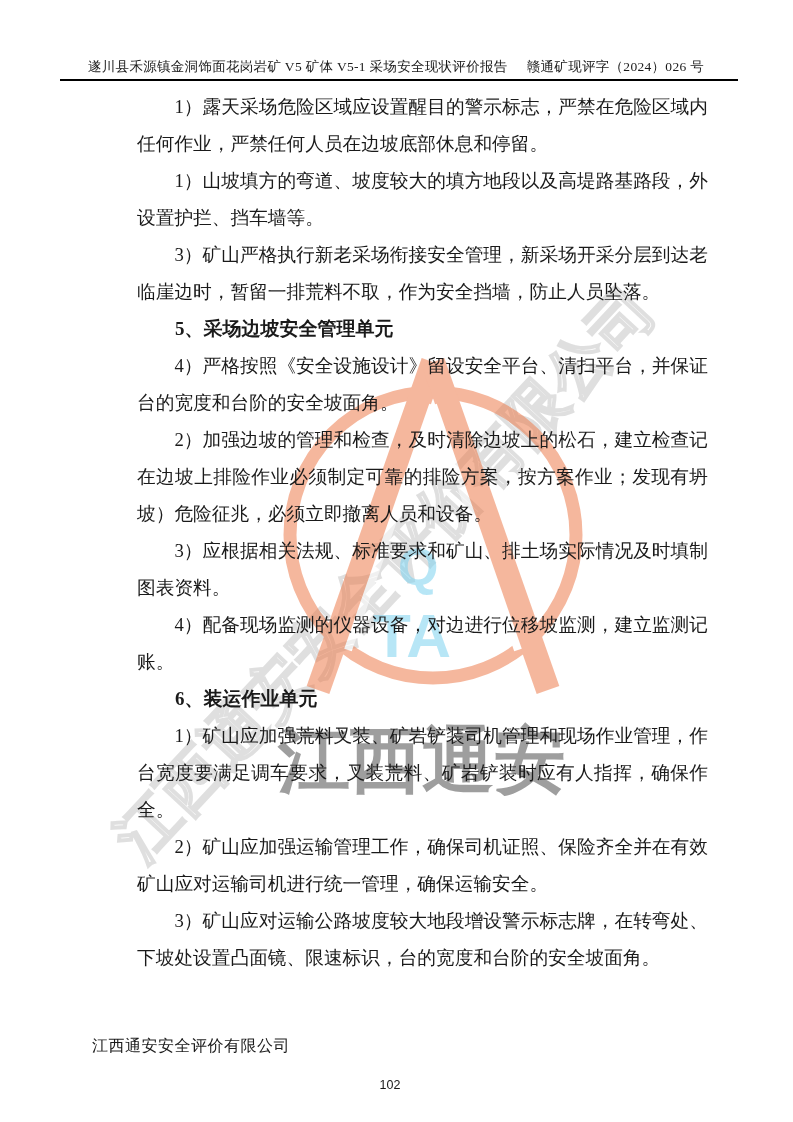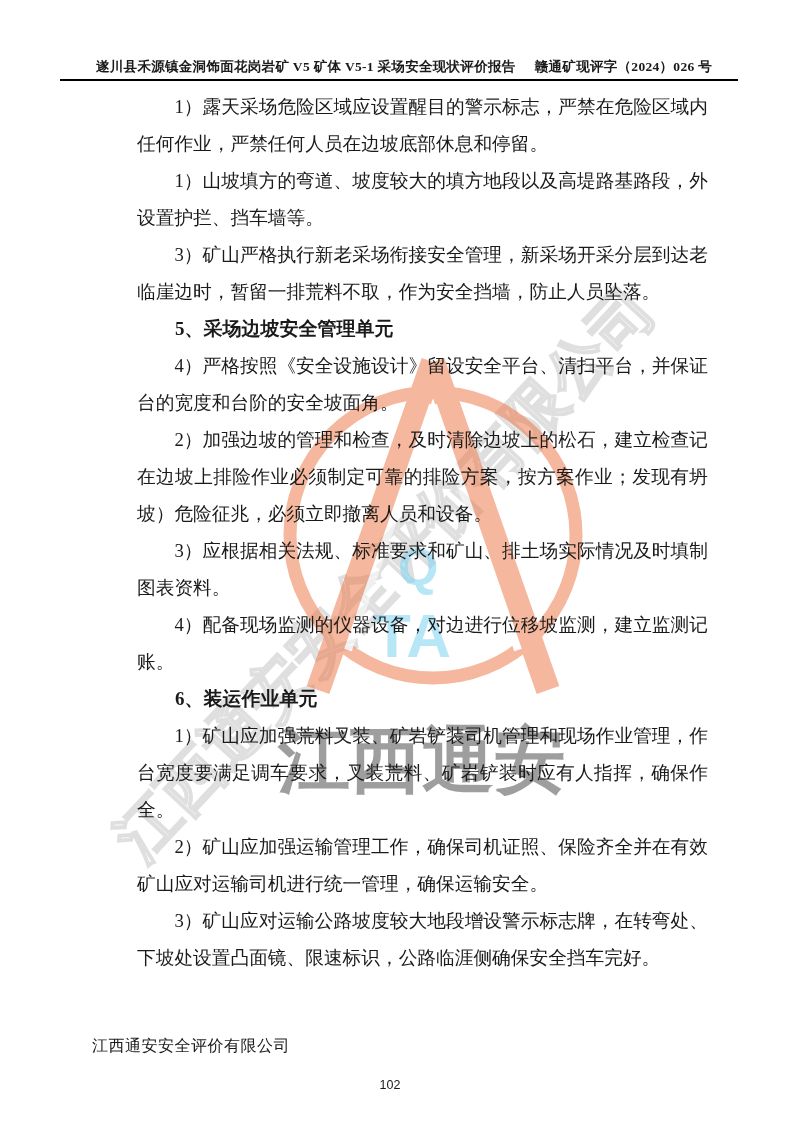--- a/index.html
+++ b/index.html
@@ -7,23 +7,23 @@
     position:relative;
     width:793px;height:1122px;
     margin:0 auto;
     background:#ffffff;
     overflow:hidden;
     font-family:"Liberation Serif","DejaVu Serif",serif;
     color:#1a1a1a;
   }
   
   .header{
-    position:absolute;left:96px;top:54px;width:616px;height:22px;
+    position:absolute;left:88px;top:54px;width:616px;height:22px;
     display:flex;justify-content:space-between;align-items:flex-end;
-    font-size:13.5px;font-weight:bold;letter-spacing:.3px;
+    font-size:13.5px;font-weight:normal;letter-spacing:.3px;
   }
   .header-rule{
     position:absolute;left:60px;top:79px;width:678px;height:0;
     border-top:2.4px solid #000;
   }
   
   .body-lines{
     position:absolute;left:92px;top:88px;width:616px;
   }
   .line{
@@ -127,20 +127,20 @@
         <div class="line">图表资料。</div>
         <div class="line indent fill">4）配备现场监测的仪器设备，对边进行位移坡监测，建立监测记录台</div>
         <div class="line">账。</div>
         <div class="line indent bold">6、装运作业单元</div>
         <div class="line indent fill">1）矿山应加强荒料叉装、矿岩铲装司机管理和现场作业管理，作业平</div>
         <div class="line fill">台宽度要满足调车要求，叉装荒料、矿岩铲装时应有人指挥，确保作业安</div>
         <div class="line">全。</div>
         <div class="line indent fill">2）矿山应加强运输管理工作，确保司机证照、保险齐全并在有效期内，</div>
         <div class="line">矿山应对运输司机进行统一管理，确保运输安全。</div>
         <div class="line indent fill">3）矿山应对运输公路坡度较大地段增设警示标志牌，在转弯处、连续</div>
-        <div class="line">下坡处设置凸面镜、限速标识，公路临涯侧确保安全挡车完好。</div>
+        <div class="line">下坡处设置凸面镜、限速标识，台的宽度和台阶的安全坡面角。</div>
       </div>
 
     <div class="footer-company">江西通安安全评价有限公司</div>
     <div class="footer-pagenum">102</div>
 
   </div>
 </div>
 
 </body></html>

